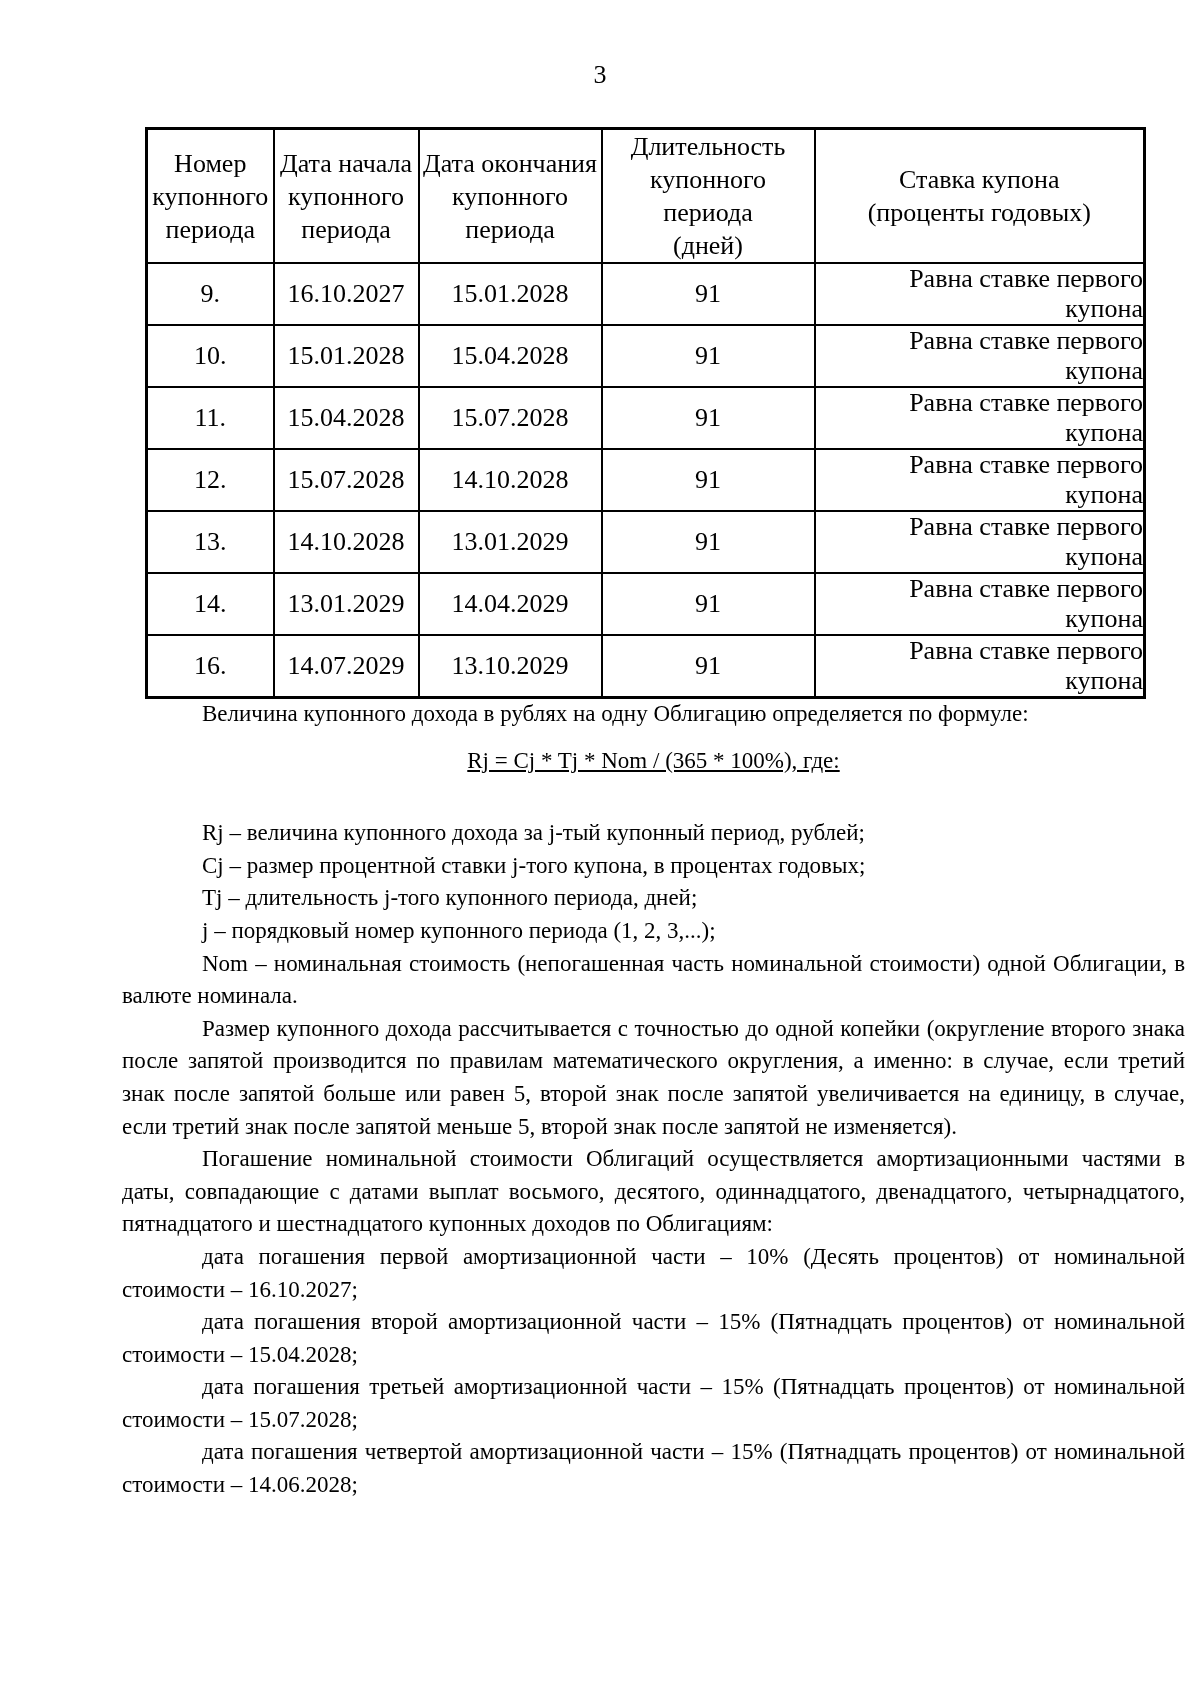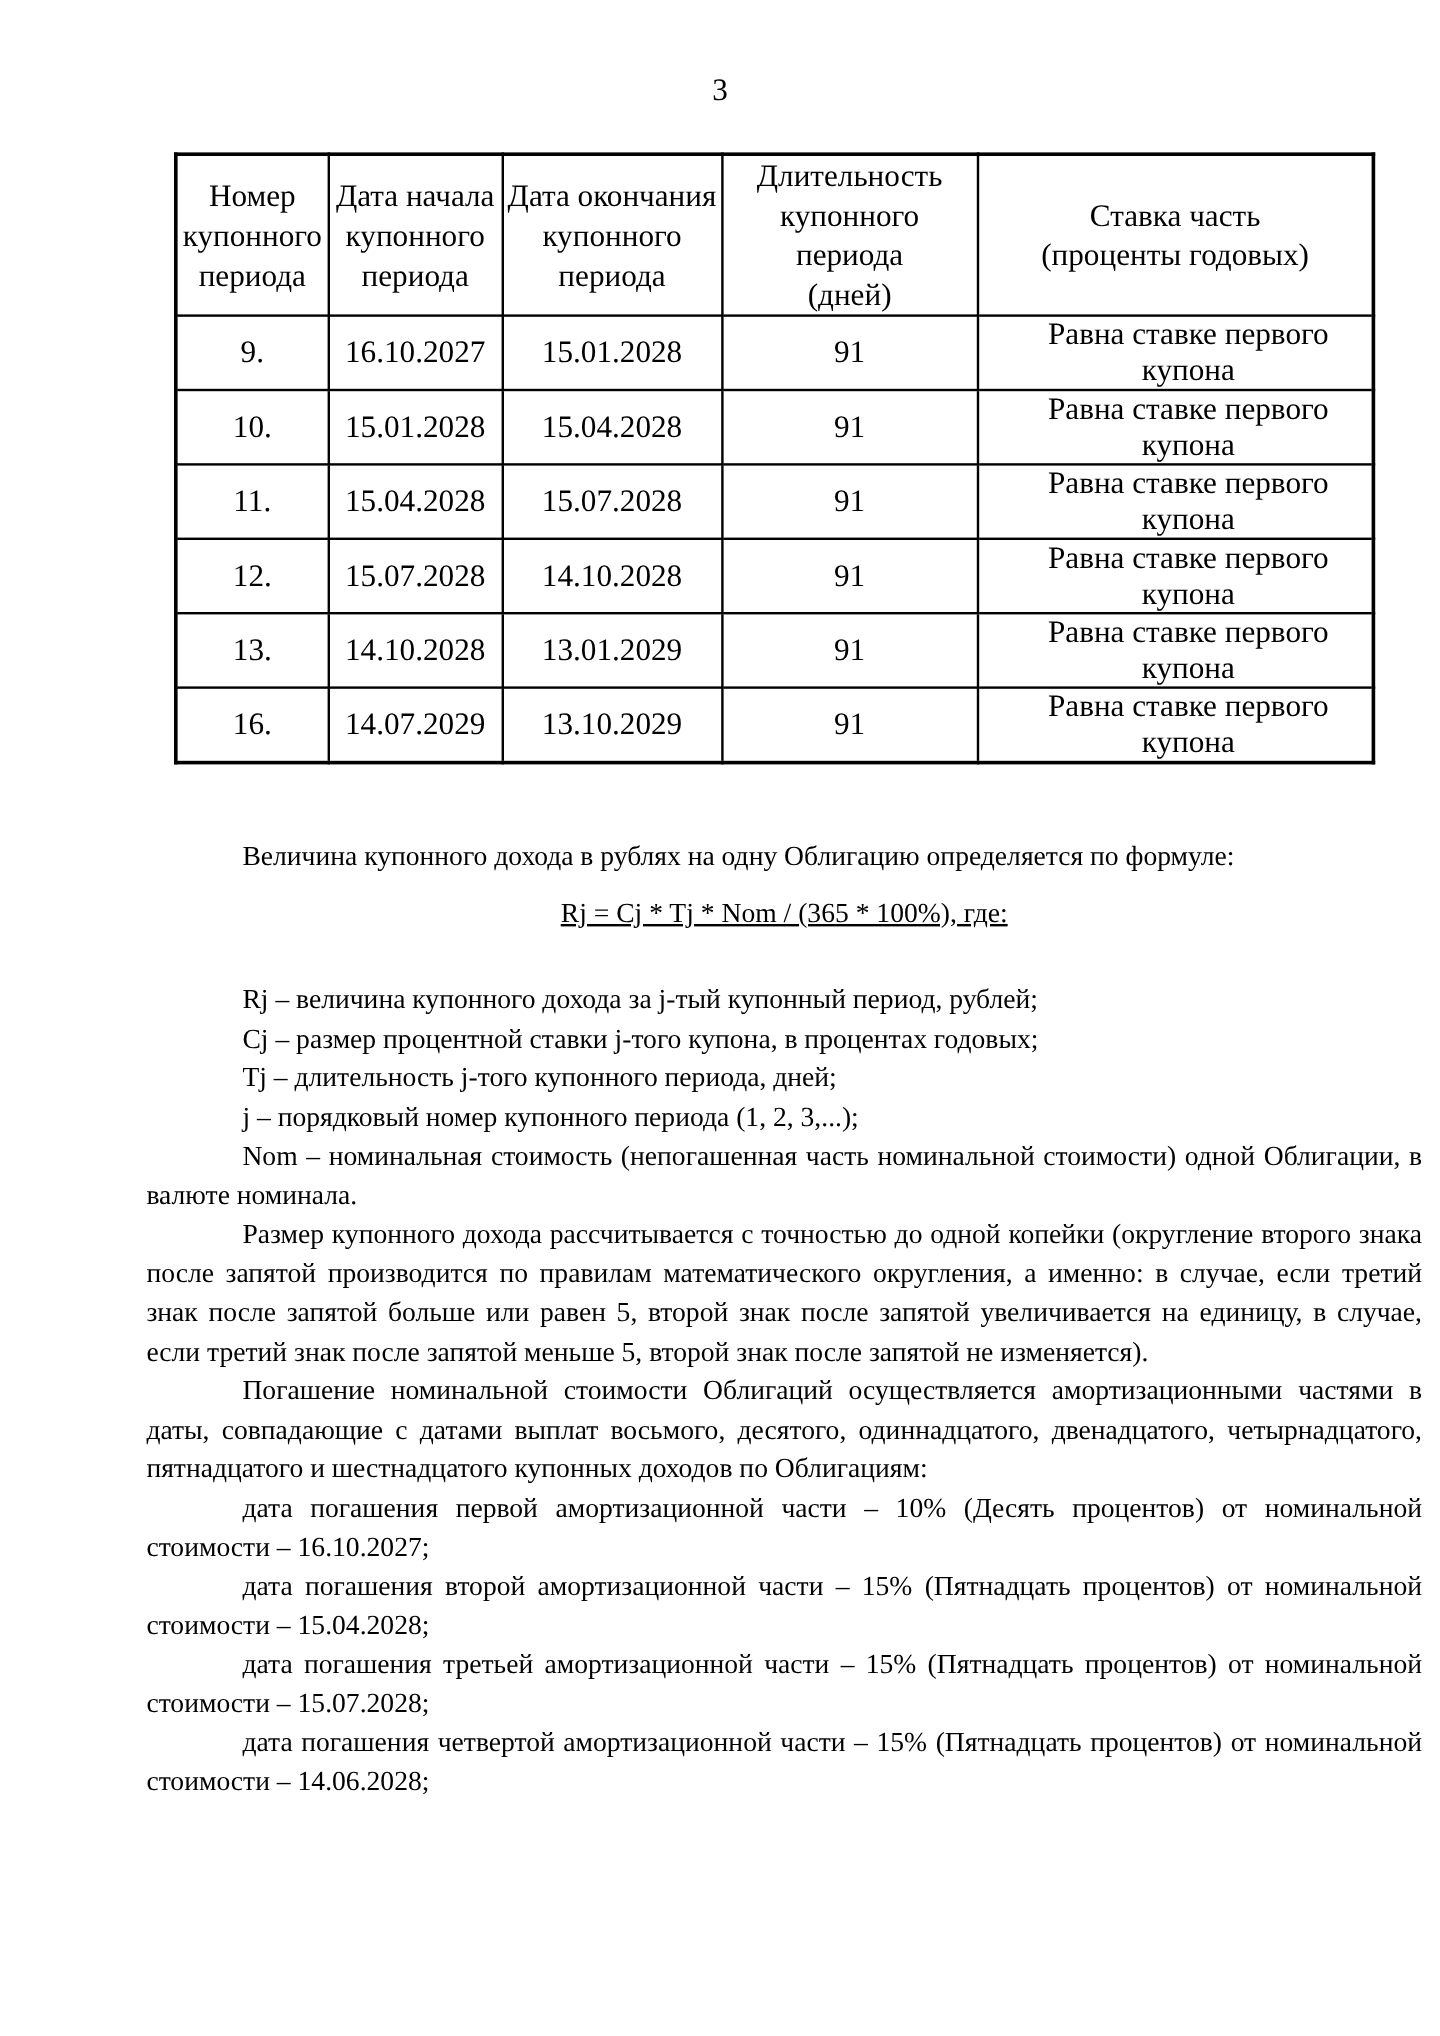--- a/index.html
+++ b/index.html
@@ -28,21 +28,21 @@
   }
   table.coupon{border:3px solid #000;padding-left:40px;}
   table.coupon thead tr{height:103px;}
   table.coupon tbody tr{height:49px;}
   table.coupon th{
     font-weight:normal;
     white-space:pre-line;
     line-height:33px;
   }
   table.coupon td:last-child{
-    text-align:center;
+    text-align:right;
     padding-left:22px;
   }
   .body-text{
     position:absolute;left:122px;top:663px;width:1063px;
     font-size:23px;line-height:32.6px;
     text-align:justify;
     margin-top:35px;
   }
   .para{text-indent:80px;margin:0;}
   .def-line{text-indent:80px;margin:0;}
@@ -72,21 +72,21 @@
 периода</th>
           <th>Дата начала
 купонного
 периода</th>
           <th>Дата окончания
 купонного
 периода</th>
           <th>Длительность
 купонного периода
 (дней)</th>
-          <th>Ставка часть
+          <th>Ставка купона
 (проценты годовых)</th>
         </tr>
     </thead>
     <tbody>
         <tr>
           <td>9.</td>
           <td>16.10.2027</td>
           <td>15.01.2028</td>
           <td>91</td>
           <td>Равна ставке первого купона</td>
@@ -113,20 +113,27 @@
           <td>Равна ставке первого купона</td>
         </tr>
         <tr>
           <td>13.</td>
           <td>14.10.2028</td>
           <td>13.01.2029</td>
           <td>91</td>
           <td>Равна ставке первого купона</td>
         </tr>
         <tr>
+          <td>14.</td>
+          <td>13.01.2029</td>
+          <td>14.04.2029</td>
+          <td>91</td>
+          <td>Равна ставке первого купона</td>
+        </tr>
+        <tr>
           <td>16.</td>
           <td>14.07.2029</td>
           <td>13.10.2029</td>
           <td>91</td>
           <td>Равна ставке первого купона</td>
         </tr>
       </tbody>
   </table>
 
   <div class="body-text">

